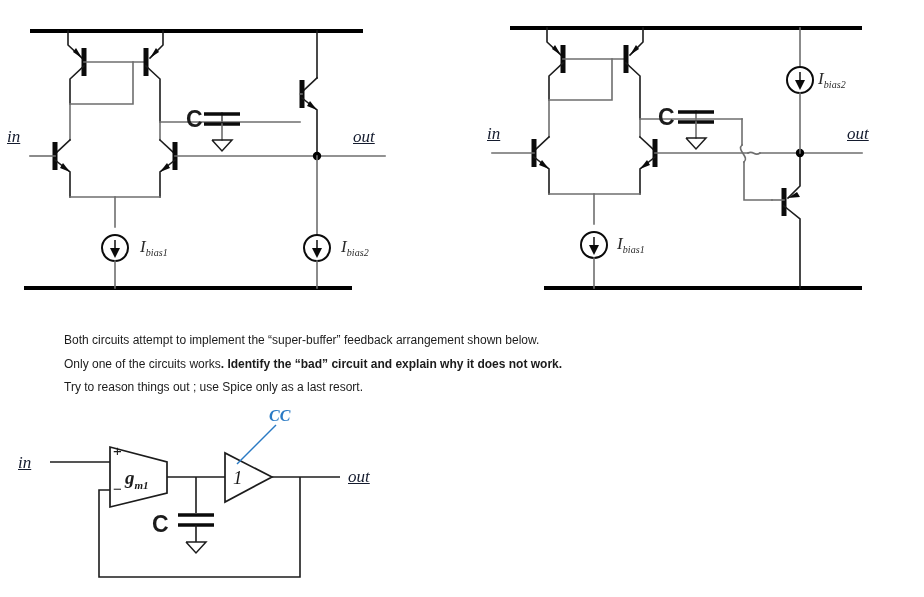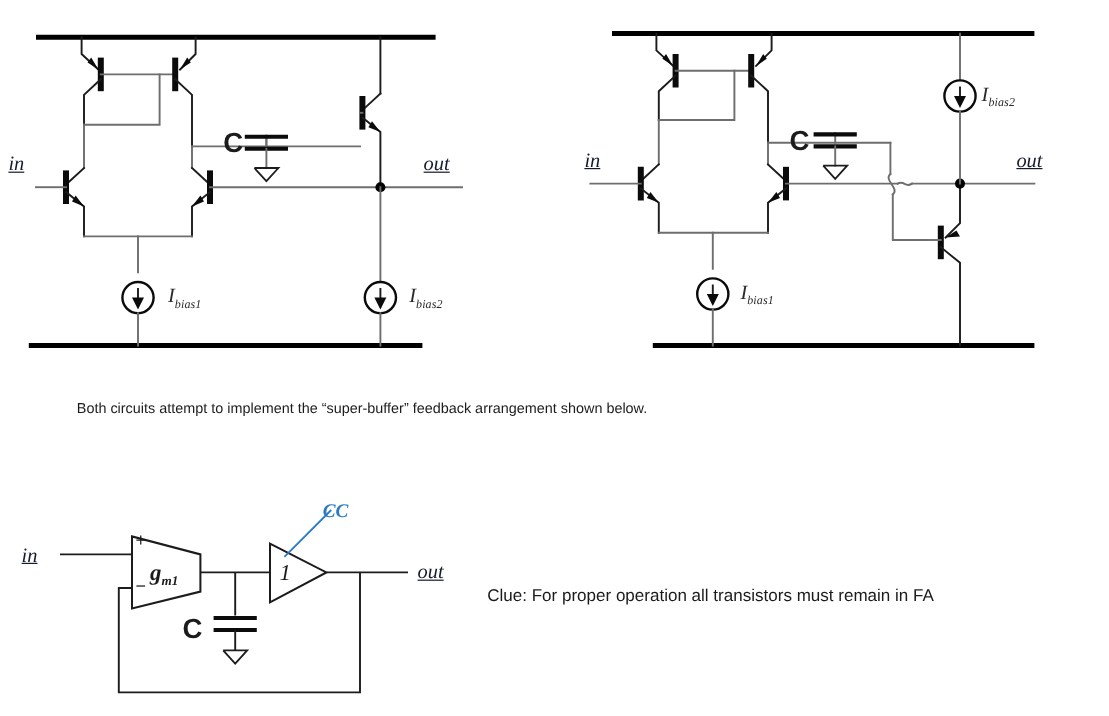--- a/index.html
+++ b/index.html
@@ -112,21 +112,20 @@
   .lbl-ibias sub {
     font-size: 10px;
     letter-spacing: 0.1px;
   }
   .lbl-cc {
     font-family: "Liberation Serif", serif;
     font-style: italic;
     font-weight: bold;
     font-size: 16px;
     color: #2a7ac4;
-    margin-top: 11px;
   }
   .lbl-gm {
     font-family: "Liberation Serif", serif;
     font-style: italic;
     font-weight: bold;
     font-size: 19px;
     color: #1b1b1b;
   }
   .lbl-gm sub {
     font-size: 11px;
@@ -362,23 +361,24 @@
   </div>
 
   <div class="lbl lbl-io" style="left:487px;top:125px;">in</div>
   <div class="lbl lbl-io" style="left:847px;top:125px;">out</div>
   <div class="lbl lbl-cap" style="left:658px;top:106px;">C</div>
   <div class="lbl lbl-ibias" style="left:617px;top:235px;"><span>I</span><sub>bias1</sub></div>
   <div class="lbl lbl-ibias" style="left:818px;top:70px;"><span>I</span><sub>bias2</sub></div>
 
   <div class="prose">
     <div>Both circuits attempt to implement the “super-buffer” feedback arrangement shown below.</div>
+    <div><span>Only one of the circuits works</span><b>. Identify the “bad” circuit and explain why it does not work.</b></div>
+    <div>Try to reason things out ; use Spice only as a last resort.</div>
   </div>
 
-  <div class="clue">Clue: For proper operation all transistors must remain in FA</div>
 
   <div class="svg-layer" style="left:0;top:405px;">
     <svg width="470" height="192" viewBox="0 0 470 192">
 
       <line class="thin" x1="50" y1="57" x2="110" y2="57"></line>
 
       <polygon class="blockline" points="110,42 110,102 167,88 167,57"></polygon>
 
       <line class="thin" x1="167" y1="72" x2="225" y2="72"></line>
 

